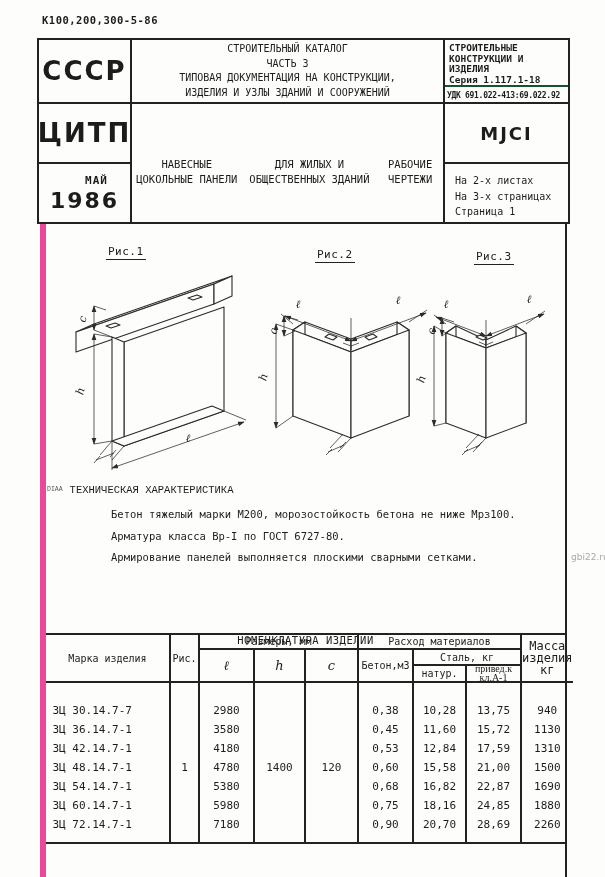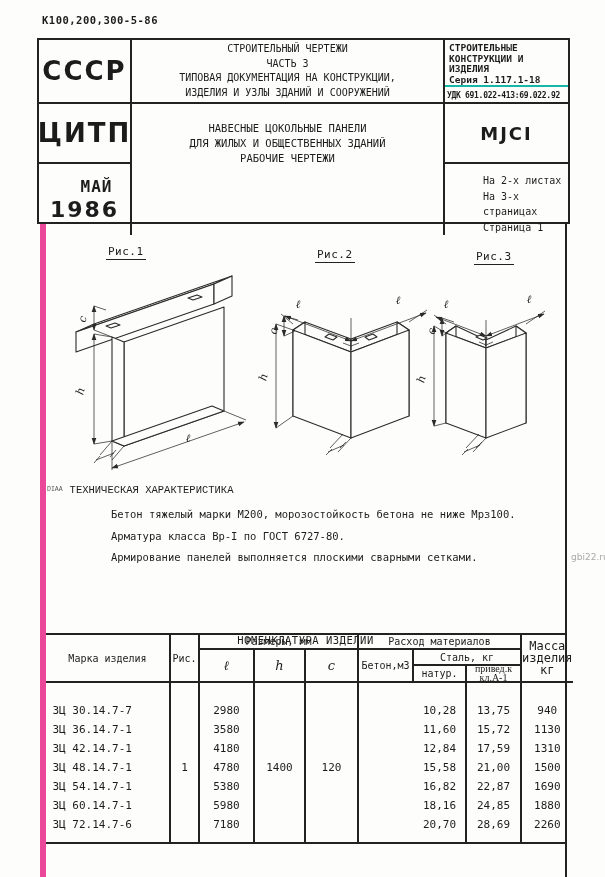--- a/index.html
+++ b/index.html
@@ -14,27 +14,27 @@
        grid-template-columns:93px 1fr 123px;grid-template-rows:64px 60px 1fr;
        border:2px solid #222;box-sizing:border-box;}
   .hdr>div{box-sizing:border-box;}
   .b-r{border-right:2px solid #222;} .b-b{border-bottom:2px solid #222;}
   .center{display:flex;align-items:center;justify-content:center;}
   .bigsans{font-family:"DejaVu Sans","Liberation Sans",sans-serif;font-weight:bold;font-size:26px;letter-spacing:2px;}
   .cat{flex-direction:column;font-size:10px;line-height:14.5px;text-align:center;}
   .series-box{display:flex;flex-direction:column;}
   .series{flex:1;padding:3px 4px 0;font-size:9.5px;line-height:10.5px;font-weight:bold;}
   .series .ser-line{font-weight:bold;}
-  .udk{border-top:2px solid #14b8a6;font-size:8px;letter-spacing:-.3px;padding:4px 2px 0;font-weight:bold;height:16px;}
+  .udk{border-top:2px solid #14532d;font-size:8px;letter-spacing:-.3px;padding:4px 2px 0;font-weight:bold;height:16px;}
   .mjc{font-family:"DejaVu Sans","Liberation Sans",sans-serif;font-weight:bold;font-size:18px;letter-spacing:2px;}
-  .title-cell{display:flex;flex-direction:column;align-items:center;padding-top:17px;font-size:10.5px;line-height:15px;text-align:center;}
+  .title-cell{display:flex;flex-direction:row;align-items:center;padding-top:17px;font-size:10.5px;line-height:15px;text-align:center;}
   .may{flex-direction:column;}
-  .may .m{font-size:16px;font-weight:bold;letter-spacing:1px;padding-left:24px;}
+  .may .m{font-size:11px;font-weight:bold;letter-spacing:1px;padding-left:24px;}
   .may .y{font-family:"DejaVu Sans","Liberation Sans",sans-serif;font-weight:bold;font-size:22px;letter-spacing:2px;margin-top:1px;}
-  .sheets{padding:9px 0 0 10px;font-size:10px;line-height:15.5px;margin-left:28px;}
+  .sheets{padding:9px 0 0 10px;font-size:10px;line-height:15.5px;}
 
   
   .frame{left:40px;top:224px;width:527px;height:776px;border-left:6px solid #ec4899;border-right:2px solid #222;box-sizing:border-box;}
   .figlabel{position:absolute;font-size:11px;letter-spacing:.5px;border-bottom:1px solid #222;padding:0 2px 1px;}
   .figs{position:absolute;left:0;top:36px;}
   .panel{fill:#fdfdfb;stroke:#2b2b2b;stroke-width:1.1;stroke-linejoin:round;}
   .dim{fill:none;stroke:#2b2b2b;stroke-width:.75;}
   .dimtxt{font-family:"DejaVu Serif","Liberation Serif",serif;font-style:italic;font-size:11px;fill:#222;}
 
   .tech{position:absolute;left:0;top:260px;font-size:10.5px;width:100%;}
@@ -60,21 +60,21 @@
 <body>
 
 <div class="page">
 
   <div class="abs doc-code">К100,200,300-5-86</div>
   <div class="abs wmk">gbi22.ru</div>
 
   <div class="abs hdr">
     <div class="center bigsans b-r b-b" style="grid-area:1/1/2/2">СССР</div>
     <div class="center cat b-r b-b" style="grid-area:1/2/2/3">
-      <div>СТРОИТЕЛЬНЫЙ ЧЕРТЕЖИ</div>
+      <div>СТРОИТЕЛЬНЫЙ КАТАЛОГ</div>
       <div>ЧАСТЬ 3</div>
       <div>ТИПОВАЯ ДОКУМЕНТАЦИЯ НА КОНСТРУКЦИИ,</div>
       <div>ИЗДЕЛИЯ И УЗЛЫ ЗДАНИЙ И СООРУЖЕНИЙ</div>
     </div>
     <div class="series-box b-b" style="grid-area:1/3/2/4">
       <div class="series">
         <div>СТРОИТЕЛЬНЫЕ</div>
         <div>КОНСТРУКЦИИ И</div>
         <div>ИЗДЕЛИЯ</div>
         <div class="ser-line">Серия 1.117.1-18</div>
@@ -220,21 +220,21 @@
         <div>кл.А-1</div>
       </div>
 
       <div class="datacol c-mark b-r" style="grid-area:4/1/5/2">
         <div class="dv">ЗЦ 30.14.7-7</div>
         <div class="dv">ЗЦ 36.14.7-1</div>
         <div class="dv">ЗЦ 42.14.7-1</div>
         <div class="dv">ЗЦ 48.14.7-1</div>
         <div class="dv">ЗЦ 54.14.7-1</div>
         <div class="dv">ЗЦ 60.14.7-1</div>
-        <div class="dv">ЗЦ 72.14.7-6</div>
+        <div class="dv">ЗЦ 72.14.7-1</div>
       </div>
       <div class="datacol b-r" style="grid-area:4/2/5/3">
         <div class="dv"></div>
         <div class="dv"></div>
         <div class="dv"></div>
         <div class="dv">1</div>
         <div class="dv"></div>
         <div class="dv"></div>
         <div class="dv"></div>
       </div>
@@ -258,20 +258,29 @@
       </div>
       <div class="datacol b-r" style="grid-area:4/5/5/6">
         <div class="dv"></div>
         <div class="dv"></div>
         <div class="dv"></div>
         <div class="dv">120</div>
         <div class="dv"></div>
         <div class="dv"></div>
         <div class="dv"></div>
       </div>
+      <div class="datacol b-r" style="grid-area:4/6/5/7">
+        <div class="dv">0,38</div>
+        <div class="dv">0,45</div>
+        <div class="dv">0,53</div>
+        <div class="dv">0,60</div>
+        <div class="dv">0,68</div>
+        <div class="dv">0,75</div>
+        <div class="dv">0,90</div>
+      </div>
       <div class="datacol b-r" style="grid-area:4/7/5/8">
         <div class="dv">10,28</div>
         <div class="dv">11,60</div>
         <div class="dv">12,84</div>
         <div class="dv">15,58</div>
         <div class="dv">16,82</div>
         <div class="dv">18,16</div>
         <div class="dv">20,70</div>
       </div>
       <div class="datacol b-r" style="grid-area:4/8/5/9">

